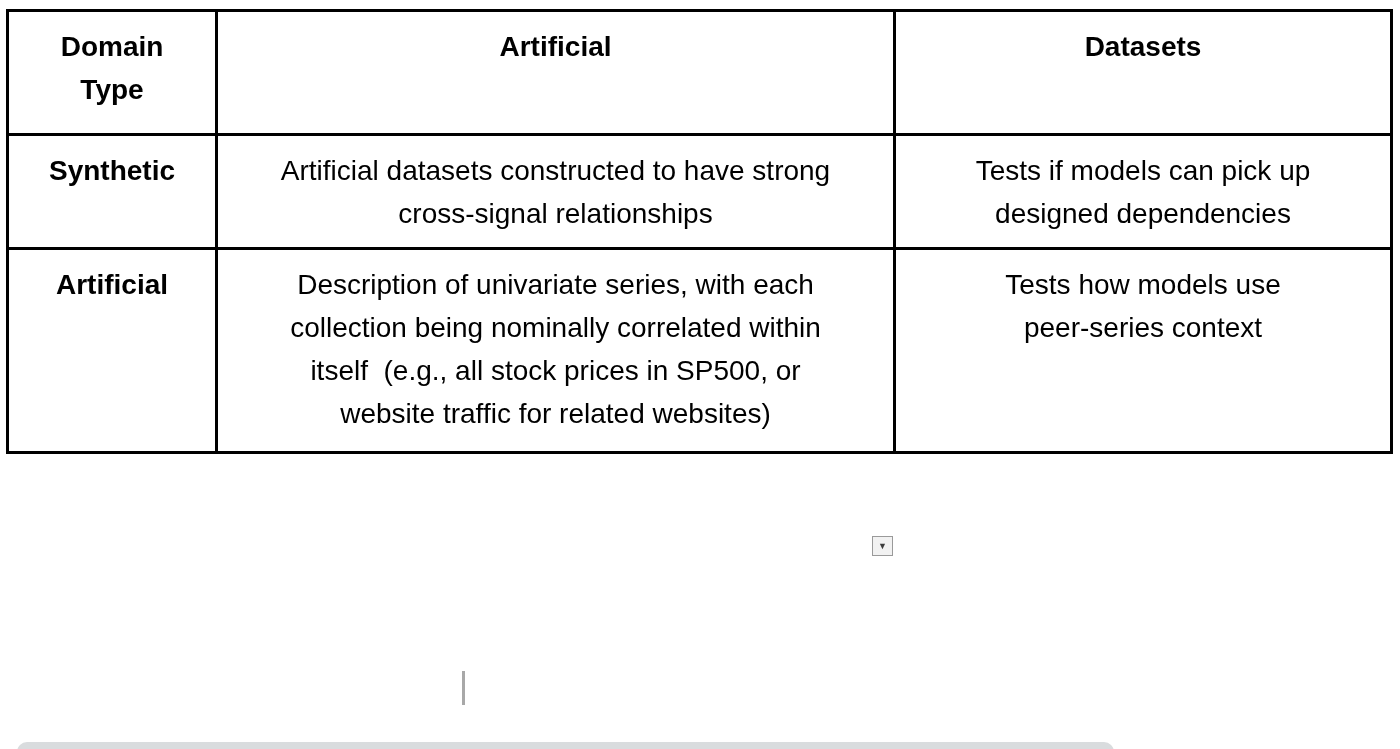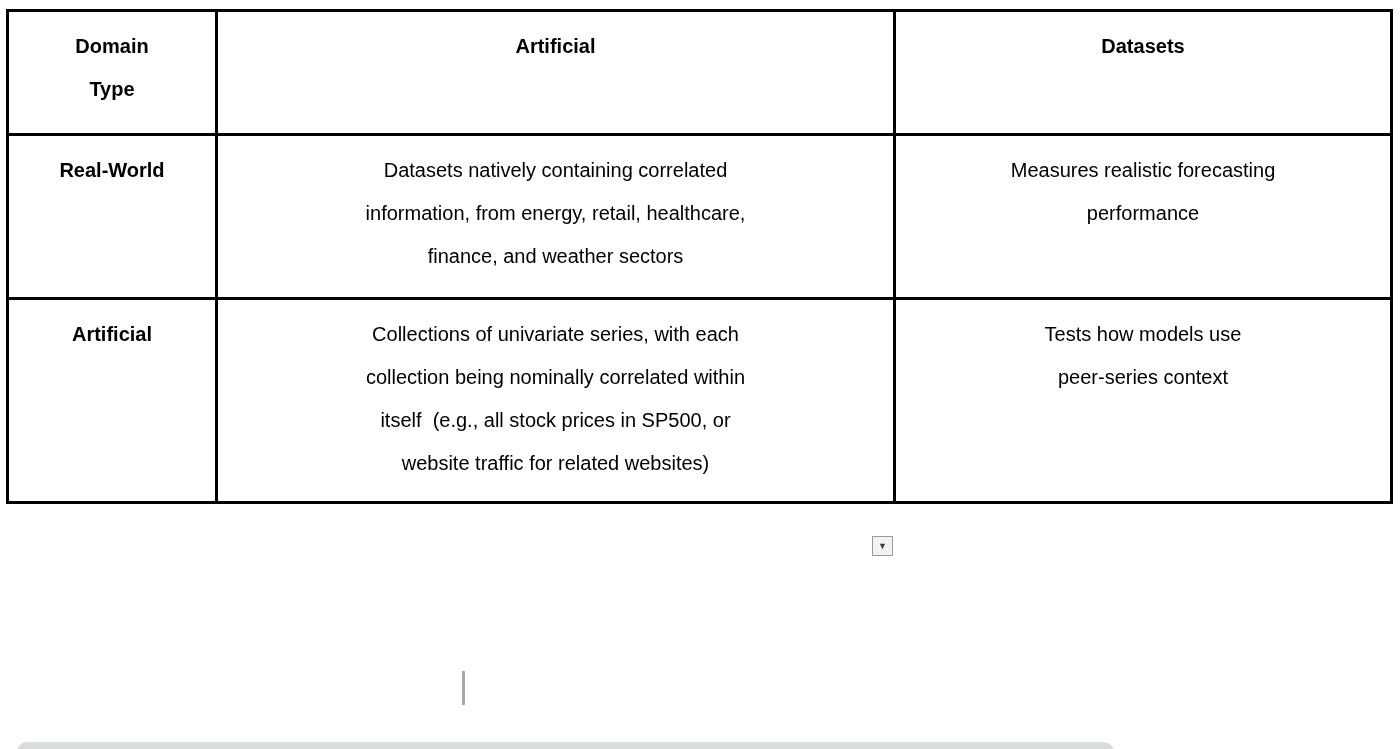--- a/index.html
+++ b/index.html
@@ -20,21 +20,21 @@
     width: 1384px;
     border-collapse: collapse;
     table-layout: fixed;
   }
   table.doc-table th,
   table.doc-table td {
     border: 3px solid #000000;
     vertical-align: top;
     text-align: center;
     padding: 13px 8px 0 8px;
-    font-size: 20px;
+    font-size: 28px;
     line-height: 43px;
     white-space: pre-wrap;
     overflow: hidden;
   }
   table.doc-table th { font-weight: bold; }
   td.domain-cell { font-weight: bold; }
   
   .cell-dropdown {
     position: absolute;
     left: 872px;
@@ -81,31 +81,30 @@
       <col style="width:678px">
       <col style="width:497px">
     </colgroup>
     <tbody>
         <tr style="height:124px">
       <th>Domain
 Type</th>
       <th>Artificial</th>
       <th>Datasets</th>
     </tr>
-    <tr style="height:164px">
-      <td class="domain-cell">Real-World</td>
-      <td>Datasets natively containing correlated
-information, from energy, retail, healthcare,
-finance, and weather sectors</td>
-      <td>Measures realistic forecasting
-performance</td>
+    <tr style="height:114px">
+      <td class="domain-cell">Synthetic</td>
+      <td>Artificial datasets constructed to have strong
+cross-signal relationships</td>
+      <td>Tests if models can pick up
+designed dependencies</td>
     </tr>
     <tr style="height:204px">
       <td class="domain-cell">Artificial</td>
-      <td>Collections of univariate series, with each
+      <td>Description of univariate series, with each
 collection being nominally correlated within
 itself  (e.g., all stock prices in SP500, or
 website traffic for related websites)</td>
       <td>Tests how models use
 peer-series context</td>
     </tr>
   </tbody>
     </table>
 
   <div class="cell-dropdown">

